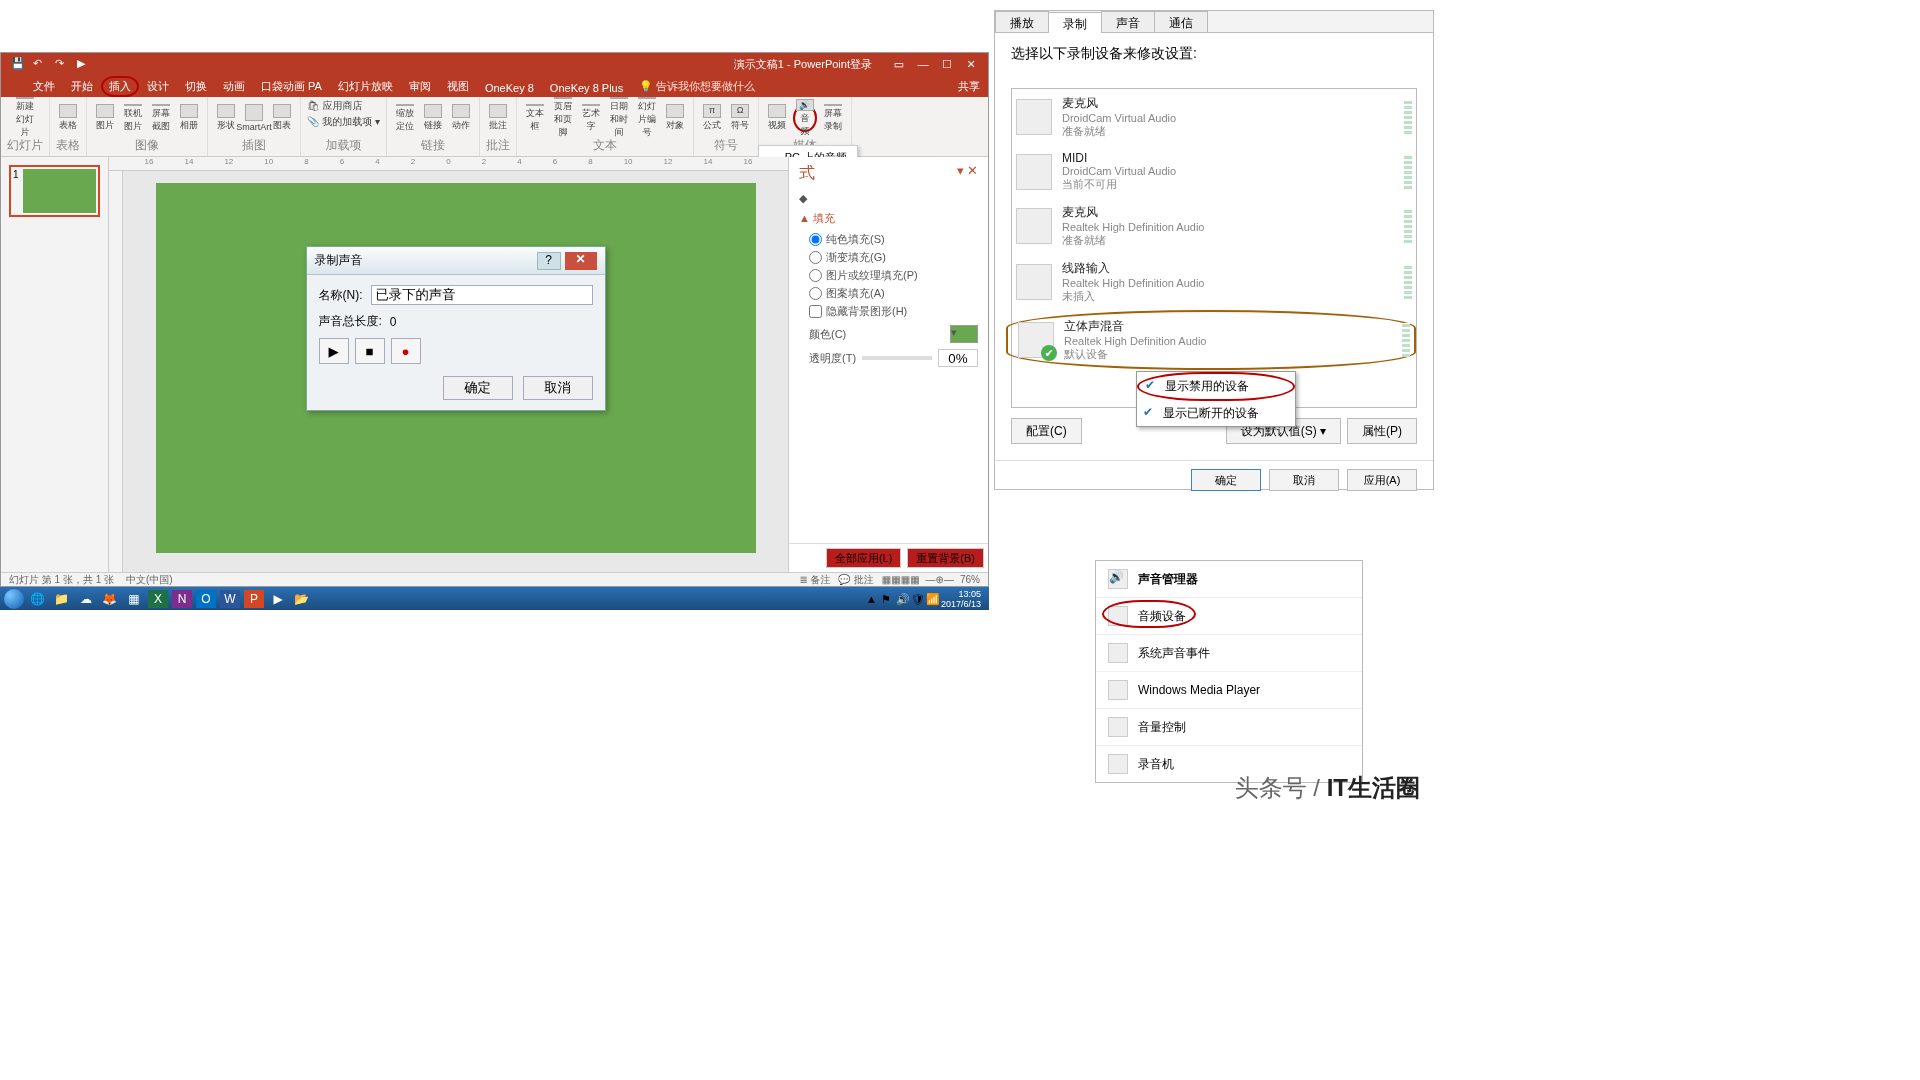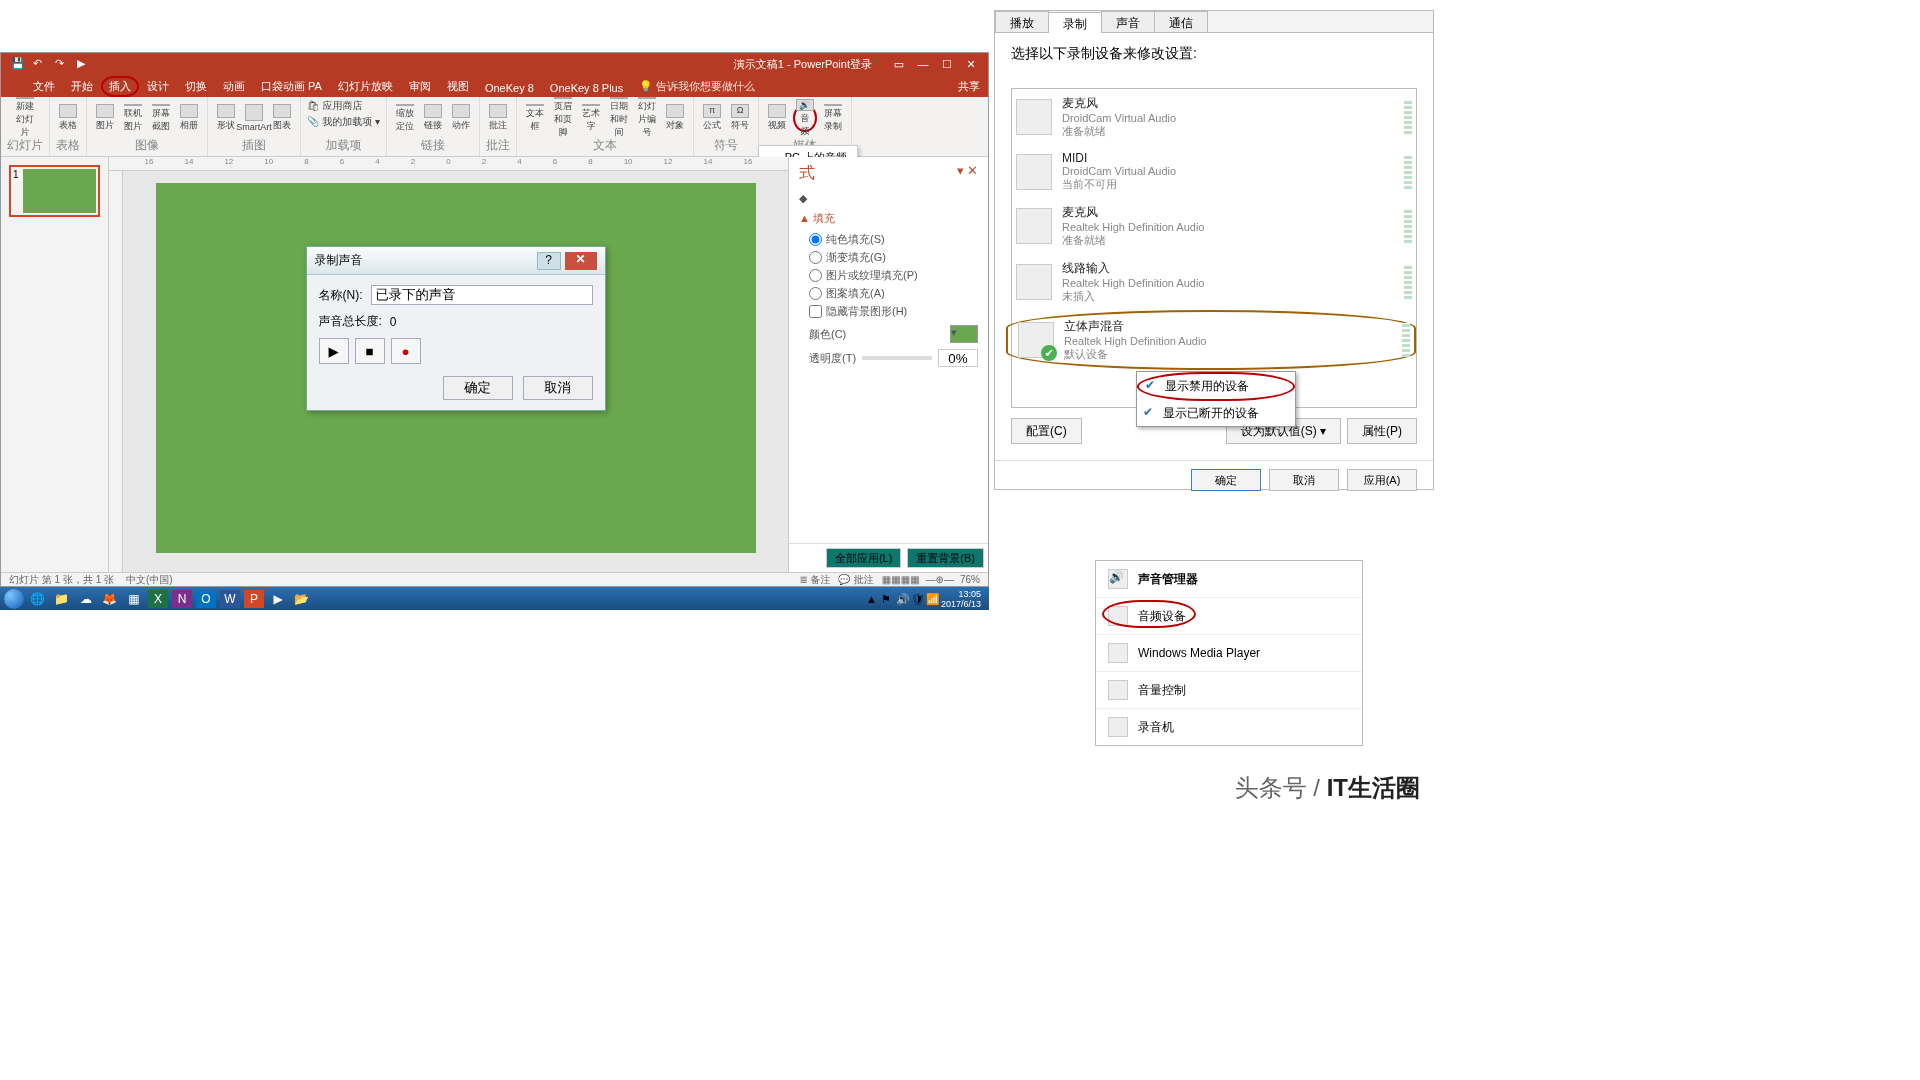--- a/index.html
+++ b/index.html
@@ -44,21 +44,21 @@
 .rec-btns button{width:70px;height:24px;border:1px solid #aab;background:#f0f0f0}
 .pp-pane{width:200px;background:#fff;border-left:1px solid #ccc;padding:6px 10px;font-size:11px;color:#555}
 .pane-head{display:flex;justify-content:space-between;color:#c05030;font-size:13px;margin-bottom:8px}
 .pane-sec{color:#c05030;font-size:11px;margin:6px 0}
 .pane-opt{display:flex;align-items:center;gap:4px;margin:3px 0 3px 10px;font-size:11px}
 .pane-opt input{margin:0}
 .pane-row{display:flex;align-items:center;gap:6px;margin:6px 0 6px 10px}
 .pane-row input[type=text]{width:40px;height:18px;border:1px solid #ccc;text-align:center}
 .pane-slider{flex:1;height:4px;background:#ddd;position:relative}
 .pane-foot{position:absolute;bottom:0;left:0;right:0;display:flex;justify-content:flex-end;gap:6px;padding:4px;border-top:1px solid #ddd}
-.pane-foot button{height:20px;padding:0 8px;border:1px solid #ccc;background:#0f766e;font-size:11px}
+.pane-foot button{height:20px;padding:0 8px;border:1px solid #ccc;background:#b91c1c;font-size:11px}
 .audio-menu{position:absolute;right:130px;top:92px;width:100px;background:#fff;border:1px solid #ccc;box-shadow:2px 2px 4px rgba(0,0,0,.2);font-size:11px}
 .audio-menu div{padding:4px 8px;display:flex;align-items:center;gap:4px}
 .audio-menu .circled2{border:2px solid #b00;border-radius:50%/60%}
 .pp-status{height:14px;background:#f3f3f3;border-top:1px solid #ccc;display:flex;align-items:center;font-size:10px;color:#666;padding:0 8px}
 .pp-status .spacer{flex:1}
 .taskbar{position:absolute;left:0;top:587px;width:989px;height:23px;background:linear-gradient(#2a6fb3,#1b4d7e);display:flex;align-items:center;padding:0 4px;gap:4px}
 .tb-icon{width:20px;height:18px;display:flex;align-items:center;justify-content:center;color:#fff;font-size:12px}
 .tb-orb{width:20px;height:20px;border-radius:50%;background:radial-gradient(circle at 30% 30%,#7cc6ff,#0a5cb0)}
 .tb-time{margin-left:auto;color:#fff;font-size:9px;text-align:right;line-height:10px;padding-right:4px}
 .tray{display:flex;gap:3px;margin-left:auto;align-items:center}
@@ -515,20 +515,24 @@
   <div class="mgr-item hd">
       <div class="mgr-ico">🔊</div>
       <span>声音管理器</span>
     </div>
   <div class="mgr-item circled5">
       <div class="mgr-ico"></div>
       <span>音频设备</span>
     </div>
   <div class="mgr-item">
       <div class="mgr-ico"></div>
+      <span>系统声音事件</span>
+    </div>
+  <div class="mgr-item">
+      <div class="mgr-ico"></div>
       <span>Windows Media Player</span>
     </div>
   <div class="mgr-item">
       <div class="mgr-ico"></div>
       <span>音量控制</span>
     </div>
   <div class="mgr-item">
       <div class="mgr-ico"></div>
       <span>录音机</span>
     </div>

